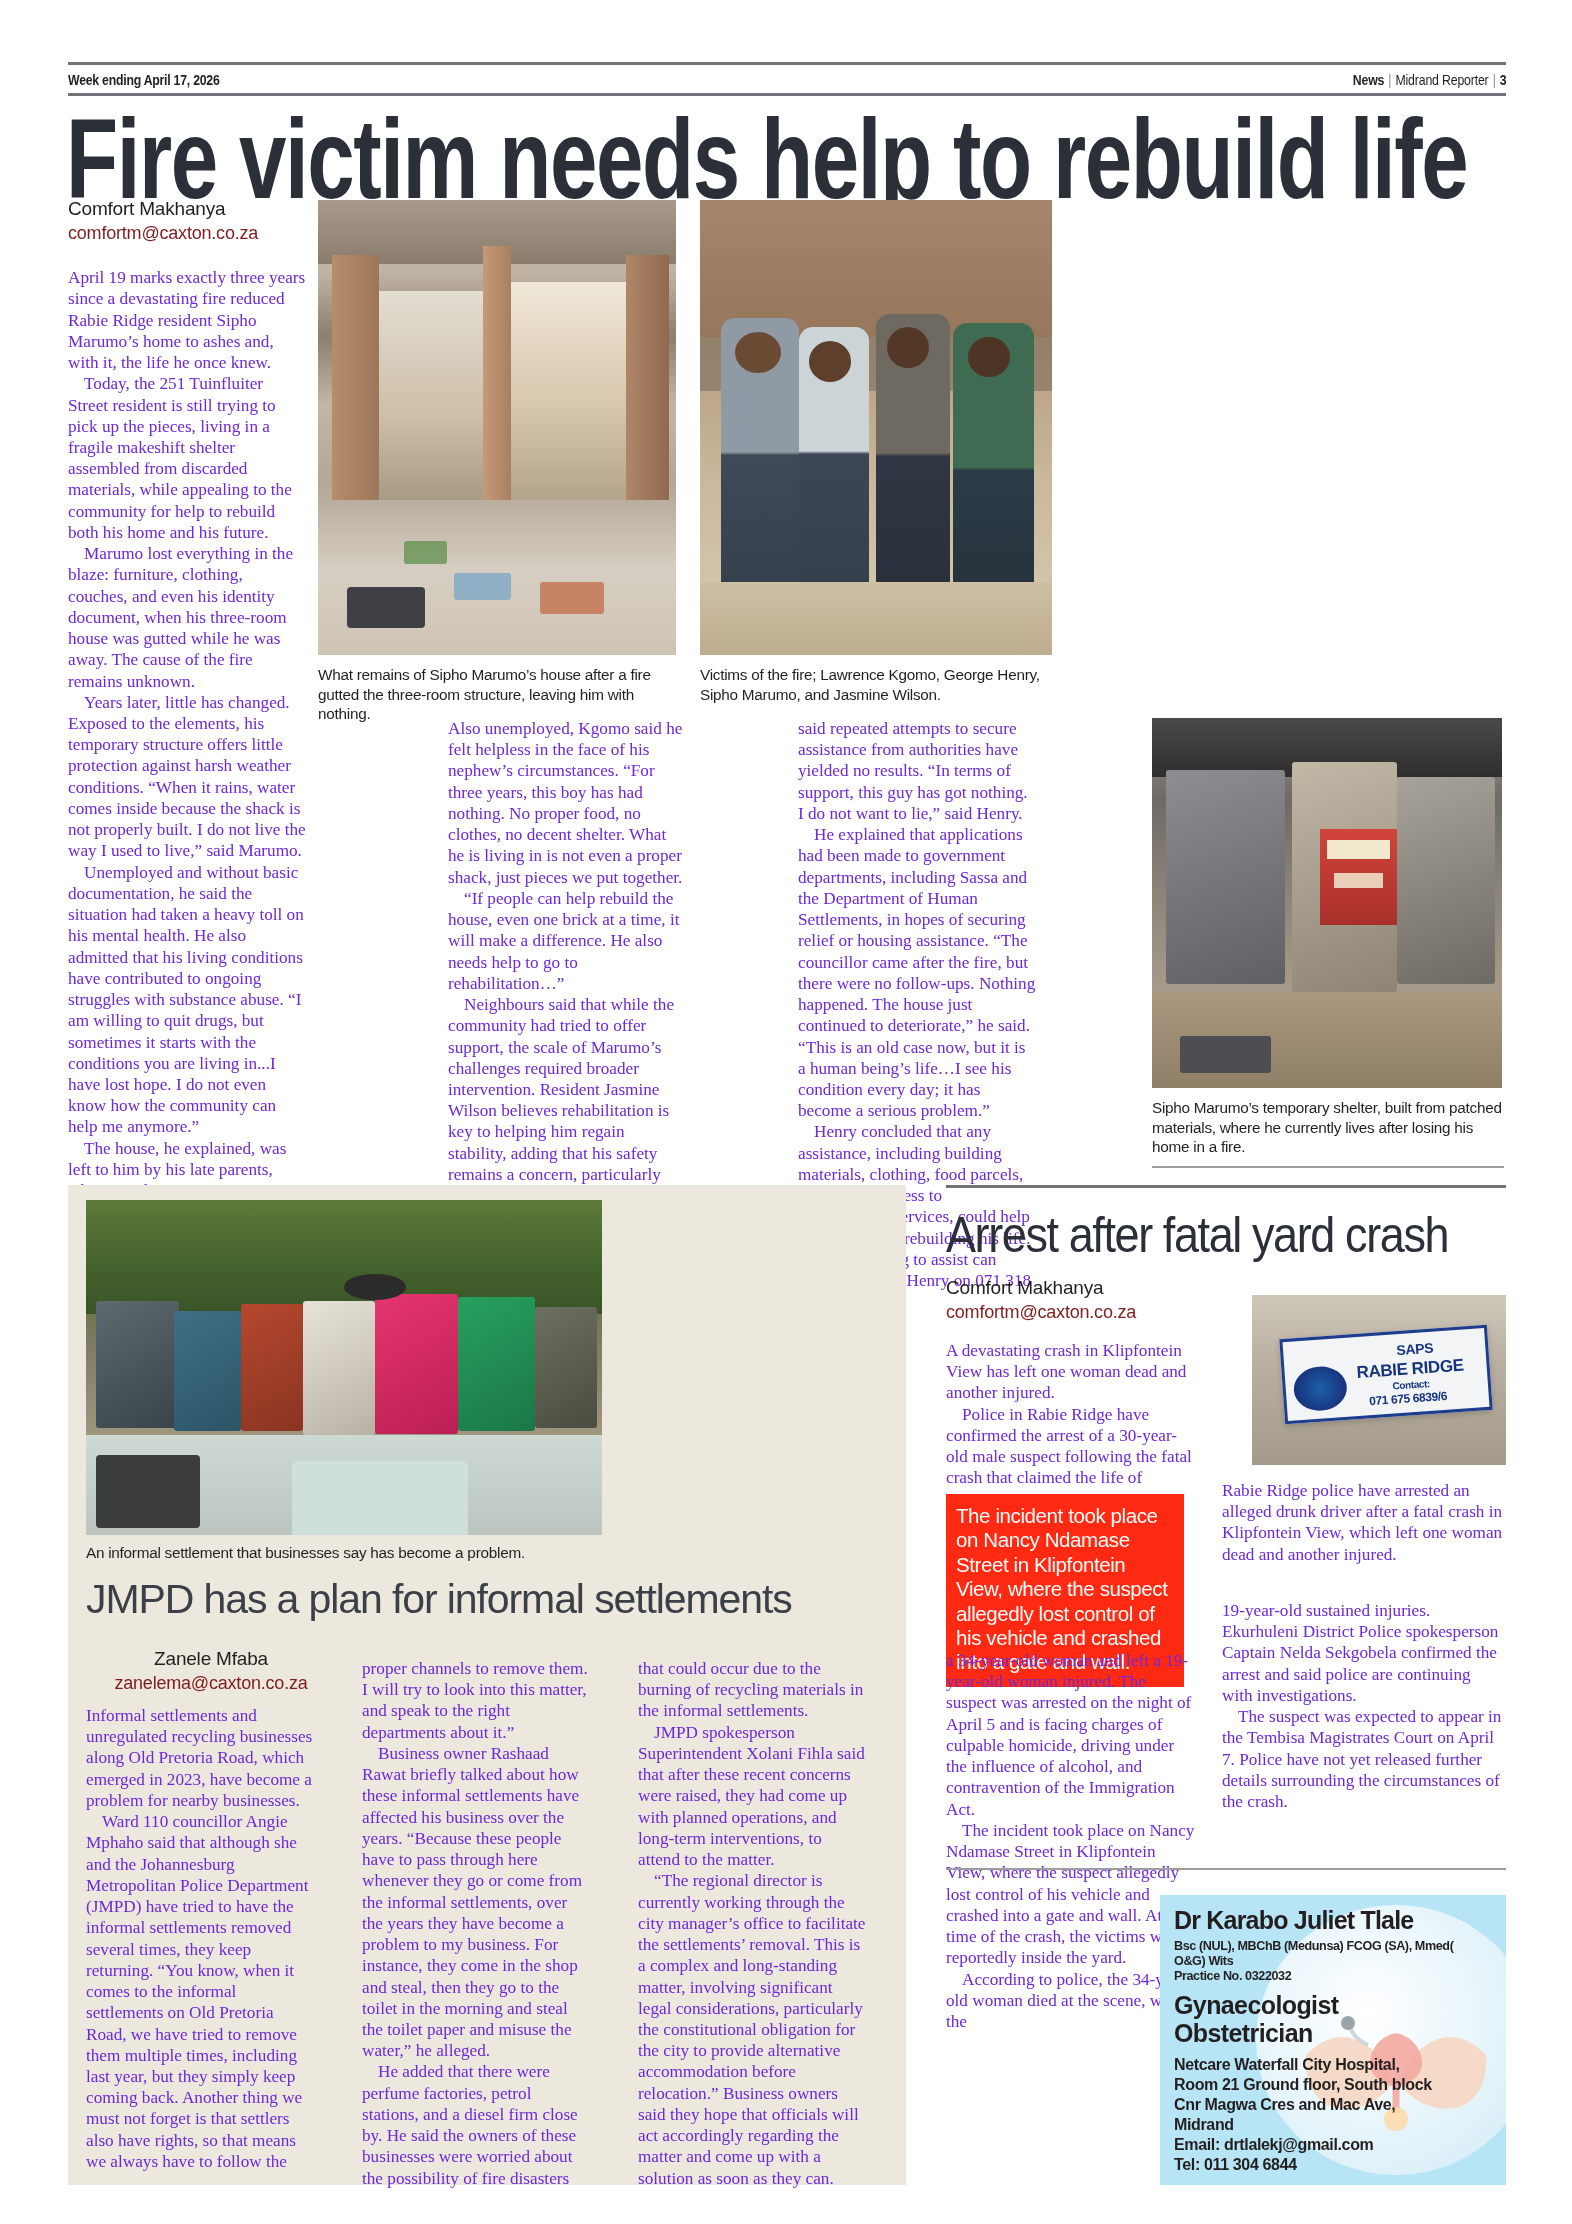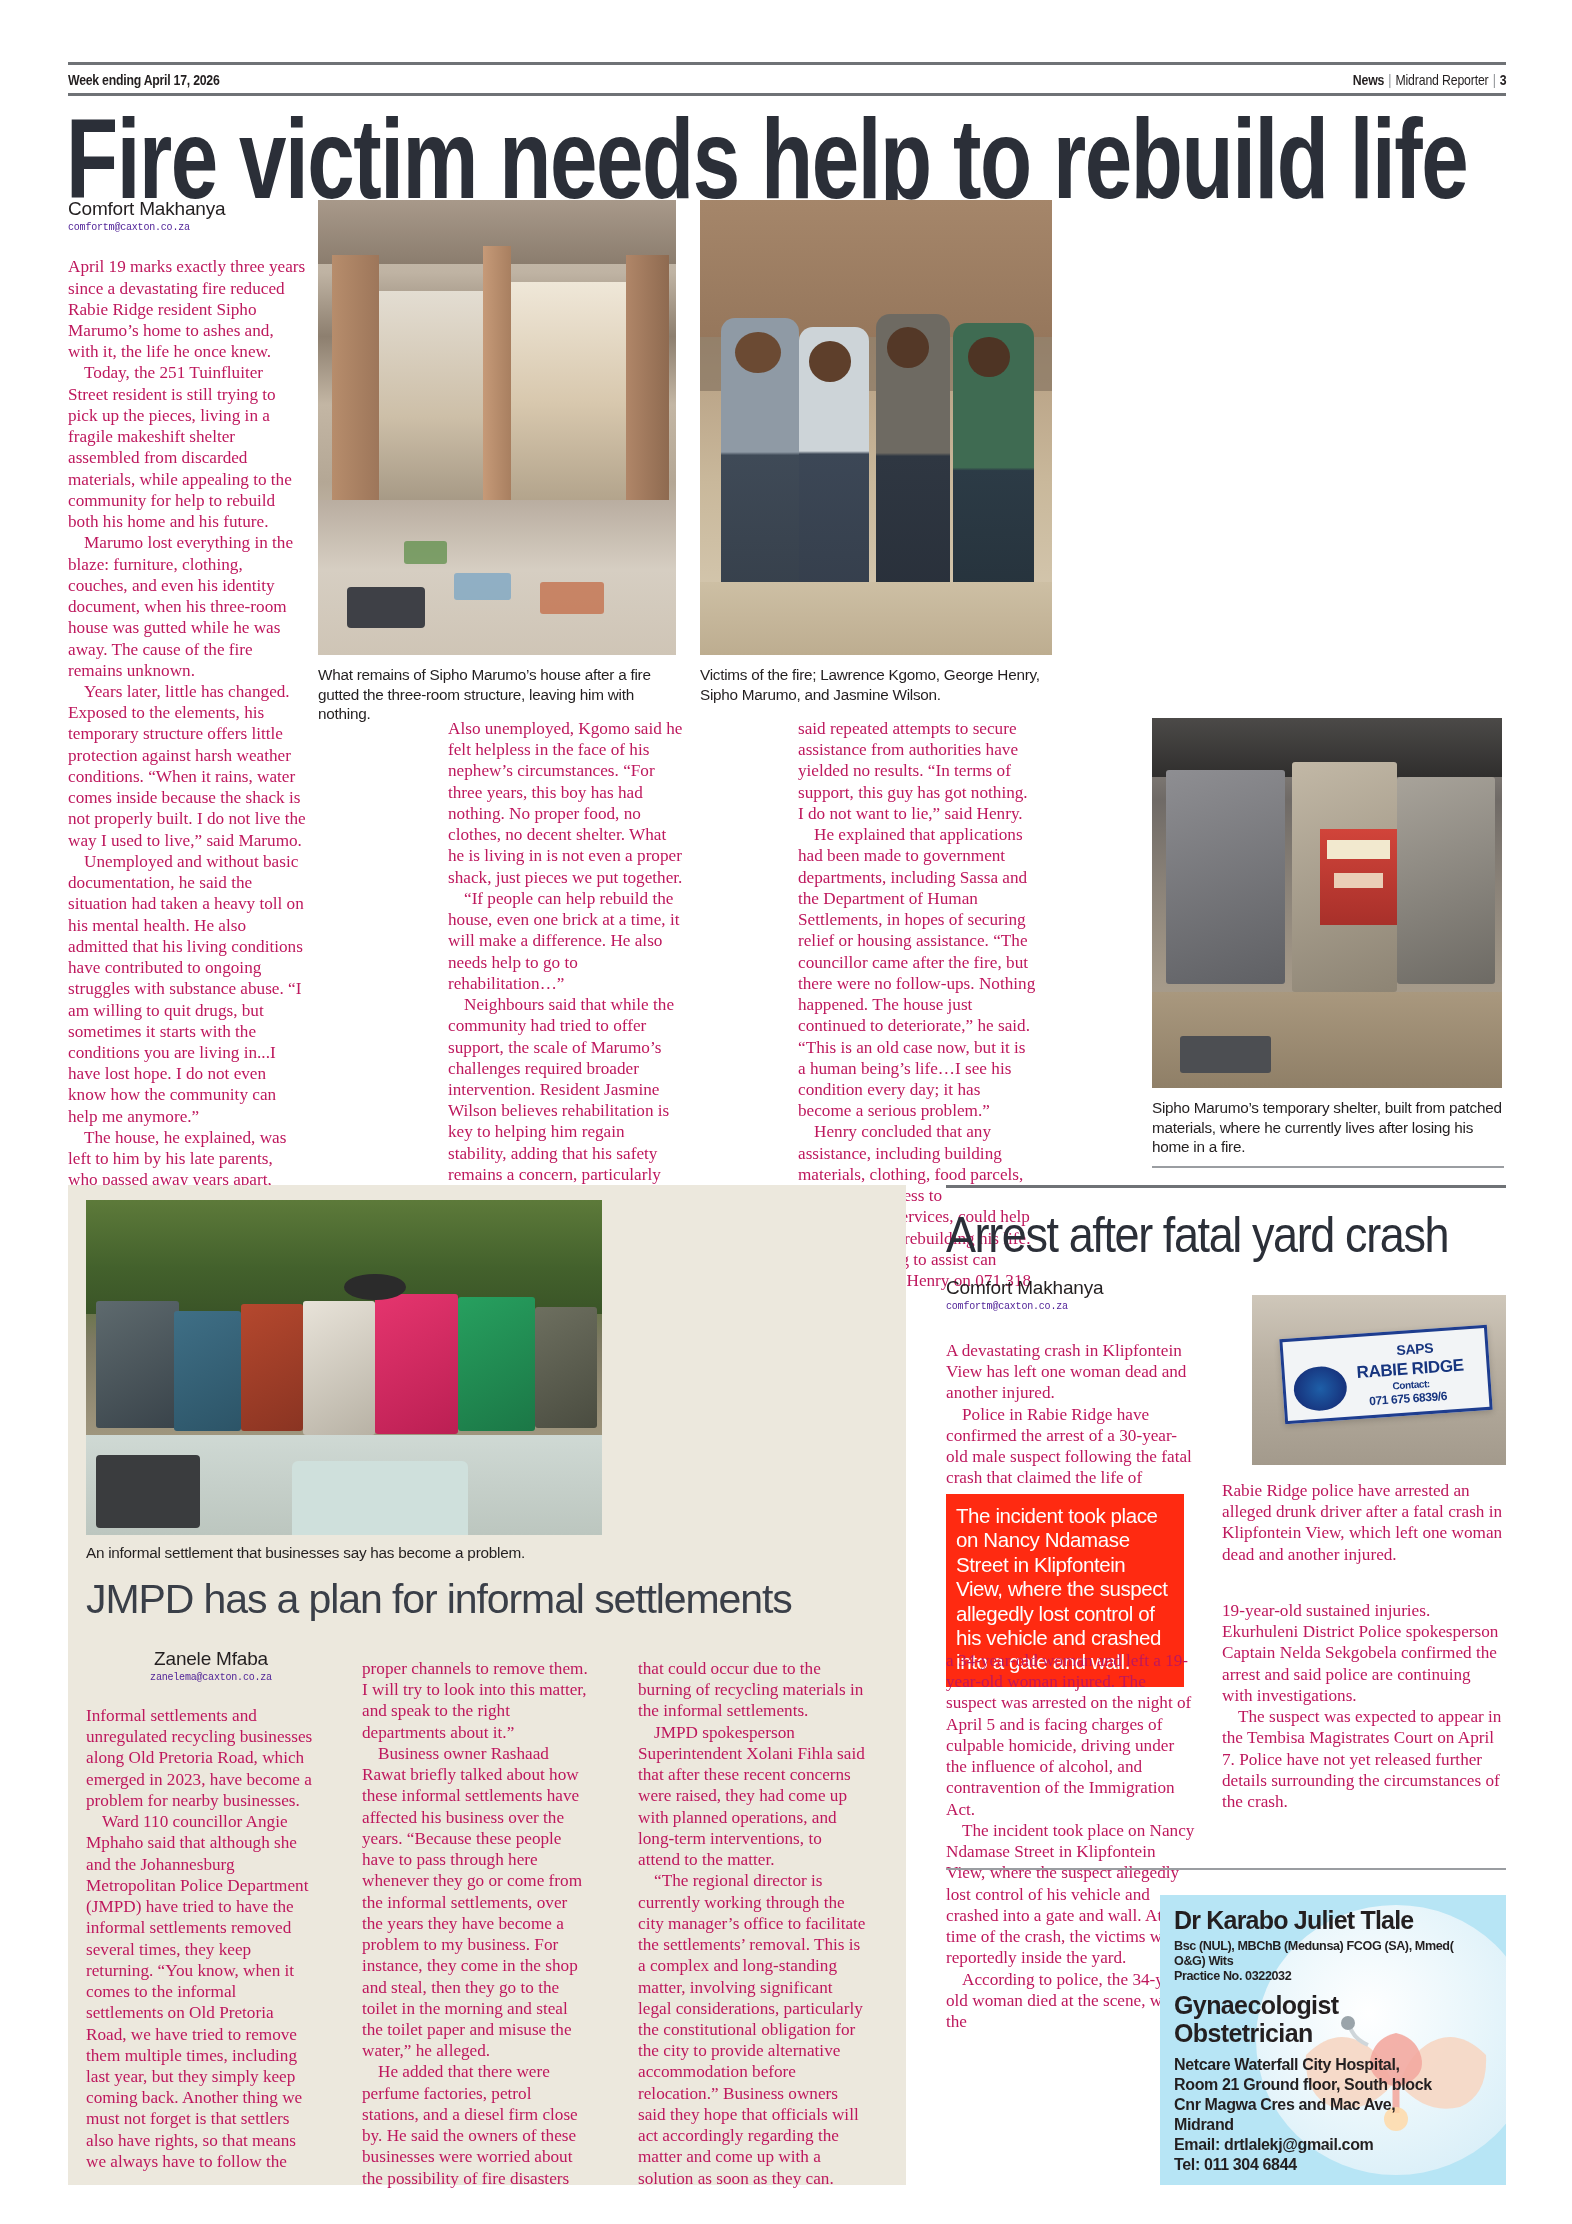--- a/index.html
+++ b/index.html
@@ -59,29 +59,29 @@
   }
   .main-headline span { display: inline-block; transform: scaleY(1.28) scaleX(0.99); transform-origin: left top; }
 
   
   .byline-name {
     font-family: "Liberation Sans", sans-serif;
     font-size: 19px; font-weight: normal; color: #231f20;
     line-height: 1.2; letter-spacing: -0.2px;
   }
   .byline-email {
-    font-family: Liberation Mono, monospace;
-    font-size: 10px; color: #4c1d95; line-height: 1.35;
+    font-family: Liberation Sans, sans-serif;
+    font-size: 18px; color: #7f1d1d; line-height: 1.35;
     letter-spacing: -0.2px;
   }
   .bodycol {
     font-family: "Liberation Serif", serif;
     font-size: 17.2px;
     line-height: 1.235;
-    color: #be185d;
+    color: #6d28d9;
     text-align: left;
     hyphens: none;
   }
   .bodycol p { margin: 0; text-indent: 16px; }
   .bodycol p.first { text-indent: 0; }
 
   .a1-col1 { position: absolute; left: 68px; top: 198px; width: 238px; }
   .a1-col1 .body-start { margin-top: 22px; }
 
   .photo {

